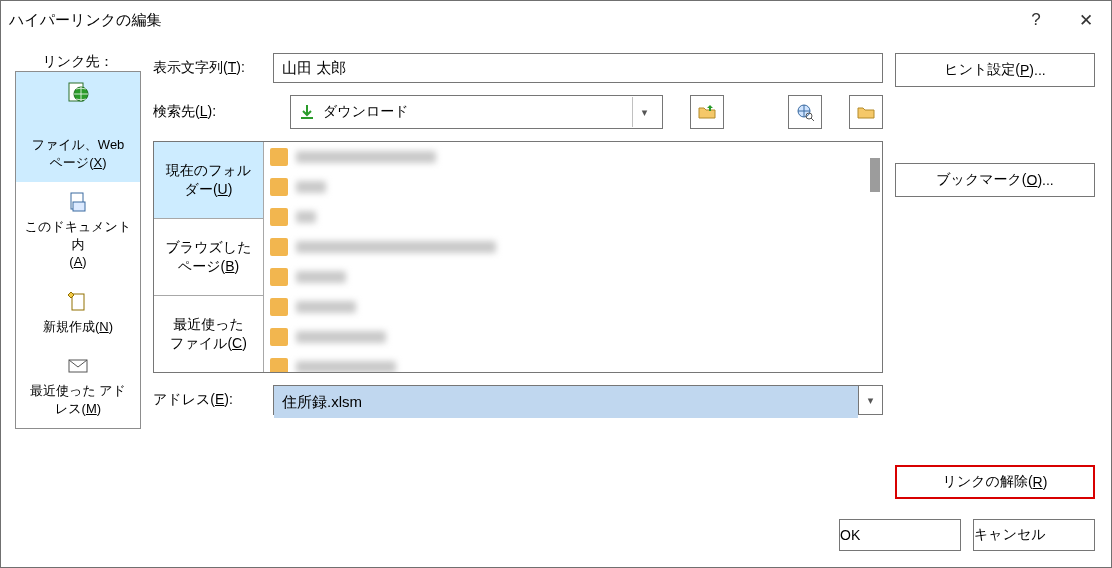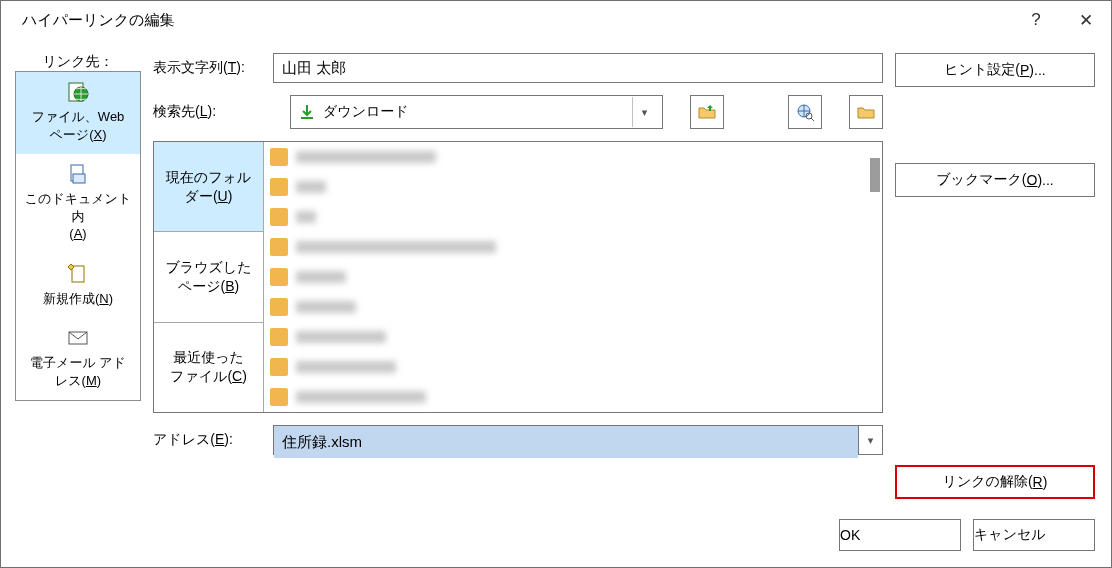--- a/index.html
+++ b/index.html
@@ -18,21 +18,21 @@
     height: 568px;
     border: 1px solid #707070;
     background: #fff;
     display: flex;
     flex-direction: column;
   }
   .titlebar {
     height: 38px;
     display: flex;
     align-items: center;
-    padding-left: 21px;
+    padding-left: 8px;
     background: #fff;
   }
   .titlebar .title { flex: 1; font-size: 15px; }
   .titlebar .tbtn {
     width: 50px; height: 38px;
     display: flex; align-items: center; justify-content: center;
     font-size: 17px; color: #333;
   }
   .body {
     flex: 1;
@@ -59,21 +59,21 @@
     flex-direction: column;
     align-items: center;
     justify-content: center;
     padding: 8px 4px 10px 4px;
     text-align: center;
     font-size: 13px;
     line-height: 1.35;
     border-bottom: 1px solid transparent;
   }
   .link-item .ic { width: 24px; height: 24px; margin-bottom: 4px; }
-  .link-item.selected { background: #cdecff; }
+  .link-item.selected { background: #cdecff; gap: 28px; }
   .u { text-decoration: underline; }
   
   .midcol {
     flex: 1;
     display: flex;
     flex-direction: column;
     gap: 12px;
   }
   .row { display: flex; align-items: center; gap: 10px; }
   .lbl { width: 110px; font-size: 14px; text-align: left; }
@@ -106,21 +106,21 @@
   }
   .sqbtn {
     width: 34px; height: 34px;
     border: 1px solid #767676;
     display: flex; align-items: center; justify-content: center;
     background: #fff;
   }
   .browse-area {
     display: flex;
     border: 1px solid #767676;
-    height: 272px;
+    height: 232px;
   }
   .tabcol {
     width: 110px;
     display: flex;
     flex-direction: column;
     border-right: 1px solid #a8a8a8;
   }
   .tabitem {
     flex: 1;
     display: flex;
@@ -275,21 +275,21 @@
             <span>新規作成(</span><span class="u">N</span><span>)</span>
           </div>
         </div>
 
         <div class="link-item">
           <svg class="ic" viewBox="0 0 24 24">
               <rect x="3" y="6" width="18" height="12" fill="#fff" stroke="#555"></rect>
               <path d="M3 6l9 7 9-7" fill="none" stroke="#555"></path>
             </svg>
           <div>
-            <span>電子メール アド</span><br>
+            <span>最近使った アド</span><br>
             <span>レス(</span><span class="u">M</span><span>)</span>
           </div>
         </div>
 
       </div>
     </div>
 
     <div class="midcol">
 
       <div class="row">

